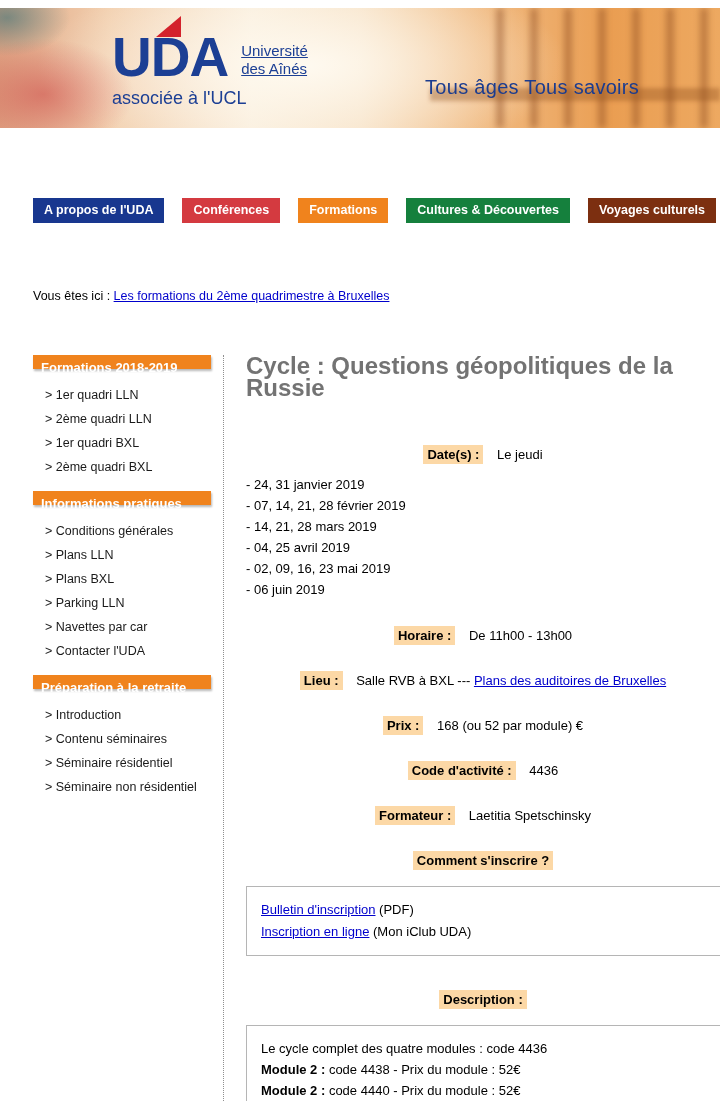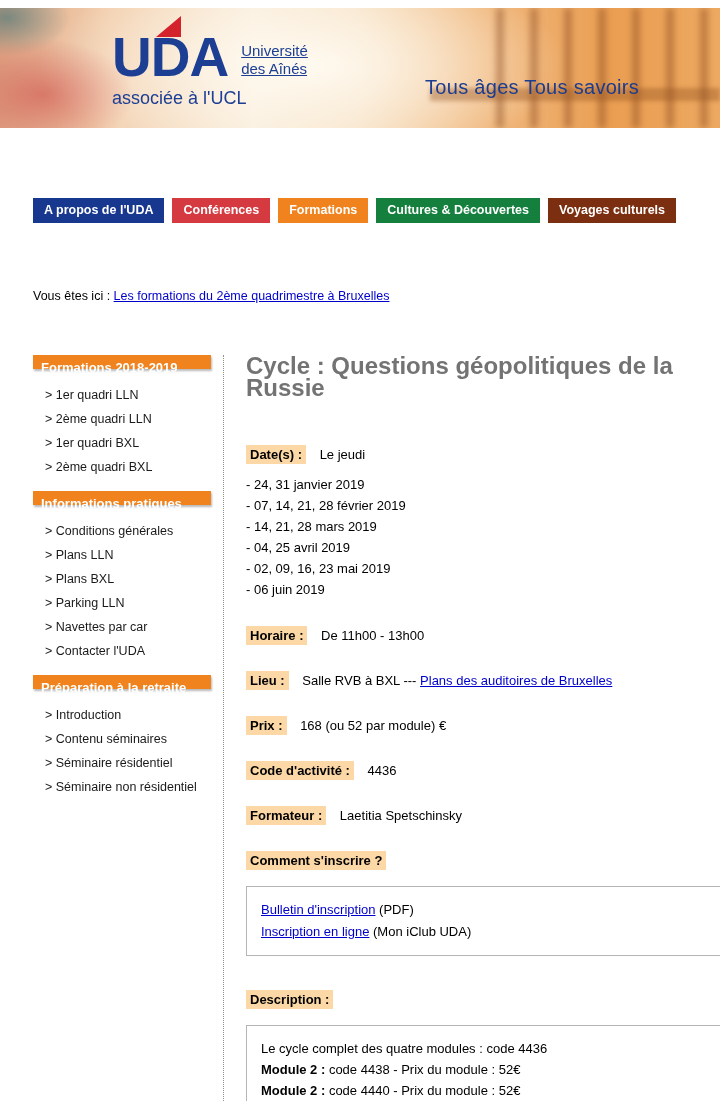--- a/index.html
+++ b/index.html
@@ -51,21 +51,21 @@
     font-size: 15px; line-height: 18px; color: #1c3f94; text-decoration: underline;
   }
   .assoc { margin-top: 2px; font-size: 18px; color: #1c3f94; }
   .tagline {
     position: absolute; left: 425px; top: 68px;
     font-size: 20px; color: #1b3c8f; letter-spacing: 0.3px;
   }
 
   
   .nav {
-    display: flex; flex-wrap: nowrap; gap: 8px;
+    display: flex; flex-wrap: nowrap; gap: 18px;
     margin: 70px 0 0 33px;
   }
   .nav-btn {
     flex-shrink: 0; white-space: nowrap;
     height: 25px; line-height: 25px; padding: 0 11px;
     color: #ffffff; font-size: 12.5px; font-weight: bold;
     cursor: pointer;
   }
 
   
@@ -94,21 +94,21 @@
     font-size: 12.5px; line-height: 24px; color: #1a1a1a; cursor: pointer;
   }
   .side-section + .side-section { margin-top: 10px; }
 
   
   .page-title { font-size: 24px; line-height: 22px; font-weight: bold; color: #737373; }
   .hl {
     background: #fcd8a6; font-weight: bold; font-size: 13px;
     padding: 2px 4px; display: inline-block;
   }
-  .field { margin-top: 26px; font-size: 13px; }
+  .field { margin-top: 26px; font-size: 13px; text-align: center; }
   .field .val { margin-left: 10px; }
   .dates { margin-top: 10px; font-size: 13px; }
   .dates div { line-height: 21px; }
   .box {
     margin-top: 16px; border: 1px solid #b5b5b5;
     padding: 12px 14px; width: calc(100% + 40px);
     font-size: 13px;
   }
   .box .line { line-height: 22px; }
   .desc-box { min-height: 190px; }

